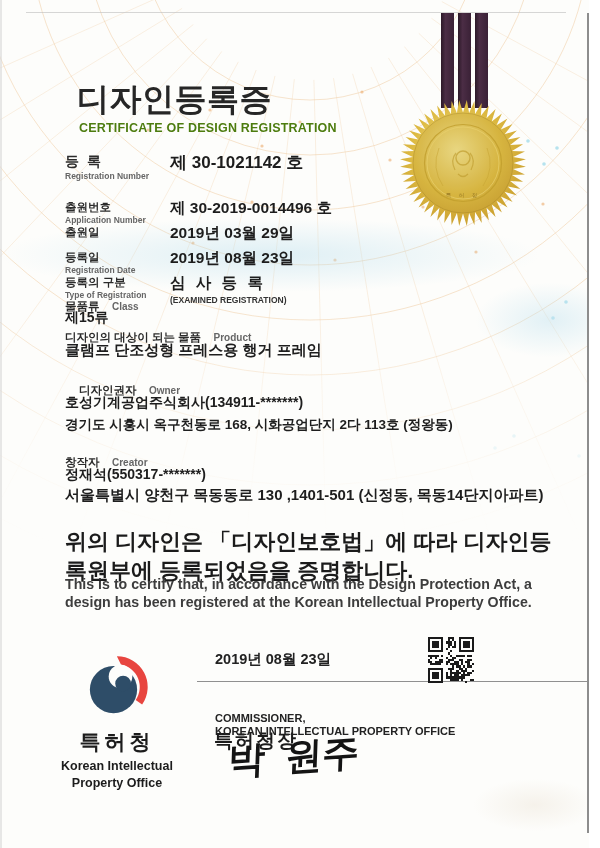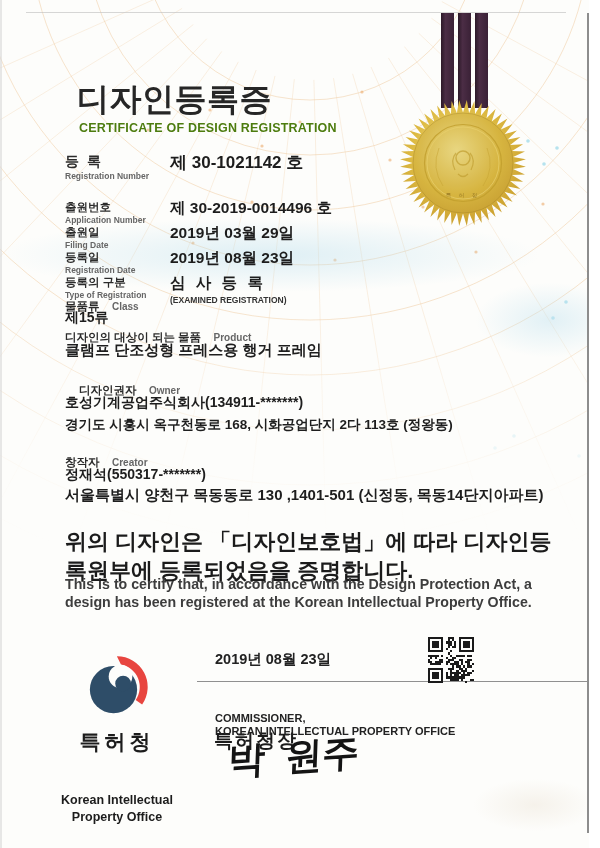--- a/index.html
+++ b/index.html
@@ -28,21 +28,21 @@
   .en-label-inline{font-size:10px;font-weight:600;color:#666;margin-left:8px;}
   .f-value{font-size:15.5px;font-weight:700;color:#1d1d1d;}
   .f-value-lg{font-size:17px;font-weight:700;color:#1d1d1d;}
   .f-value-sub{font-size:8.5px;font-weight:700;color:#333;margin-top:1px;}
   .field-row{position:absolute;left:65px;width:470px;z-index:6;}
   .field-row .val{position:absolute;left:105px;top:-2px;}
   .bold-line{font-weight:700;color:#1e1e1e;}
   .stmt-kr{font-size:22px;font-weight:700;color:#1b1b1b;line-height:1.32;}
   .stmt-en{font-size:14.2px;font-weight:700;color:#3d3d3d;line-height:1.3;}
   .org-kr{font-size:21px;font-weight:800;color:#1c1c1c;letter-spacing:4px;text-align:center;}
-  .org-en{font-size:12.5px;font-weight:600;color:#1c1c1c;line-height:1.35;text-align:center;margin-top:34px;}
+  .org-en{font-size:12.5px;font-weight:600;color:#1c1c1c;line-height:1.35;text-align:center;}
   .issue-date{font-size:14.5px;font-weight:600;color:#222;}
   .commissioner-kr{font-size:19px;font-weight:800;color:#1b1b1b;letter-spacing:2px;margin-top:40px;}
   .commissioner-en{font-size:11px;font-weight:700;color:#222;}
   .signature{font-size:37px;font-weight:800;color:#141414;transform:rotate(-4deg) skewX(-6deg);
              word-spacing:10px;white-space:nowrap;}
   .qr-note{font-size:8.5px;font-weight:700;color:#1f1f1f;line-height:1.6;}
 </style>
 </head>
 <body>
 
@@ -157,21 +157,20 @@
     <div>
       <div class="kr-label">출원번호</div>
       <div class="en-label">Application Number</div>
     </div>
     <div class="val f-value">제 30-2019-0014496 호</div>
   </div>
 
   <div class="field-row" style="top:225px;">
     <div>
       <div class="kr-label">출원일</div>
-      <div class="en-label">Filing Date</div>
     </div>
     <div class="val f-value">2019년 03월 29일</div>
   </div>
 
   <div class="field-row" style="top:250px;">
     <div>
       <div class="kr-label">등록일</div>
       <div class="en-label">Registration Date</div>
     </div>
     <div class="val f-value">2019년 08월 23일</div>

